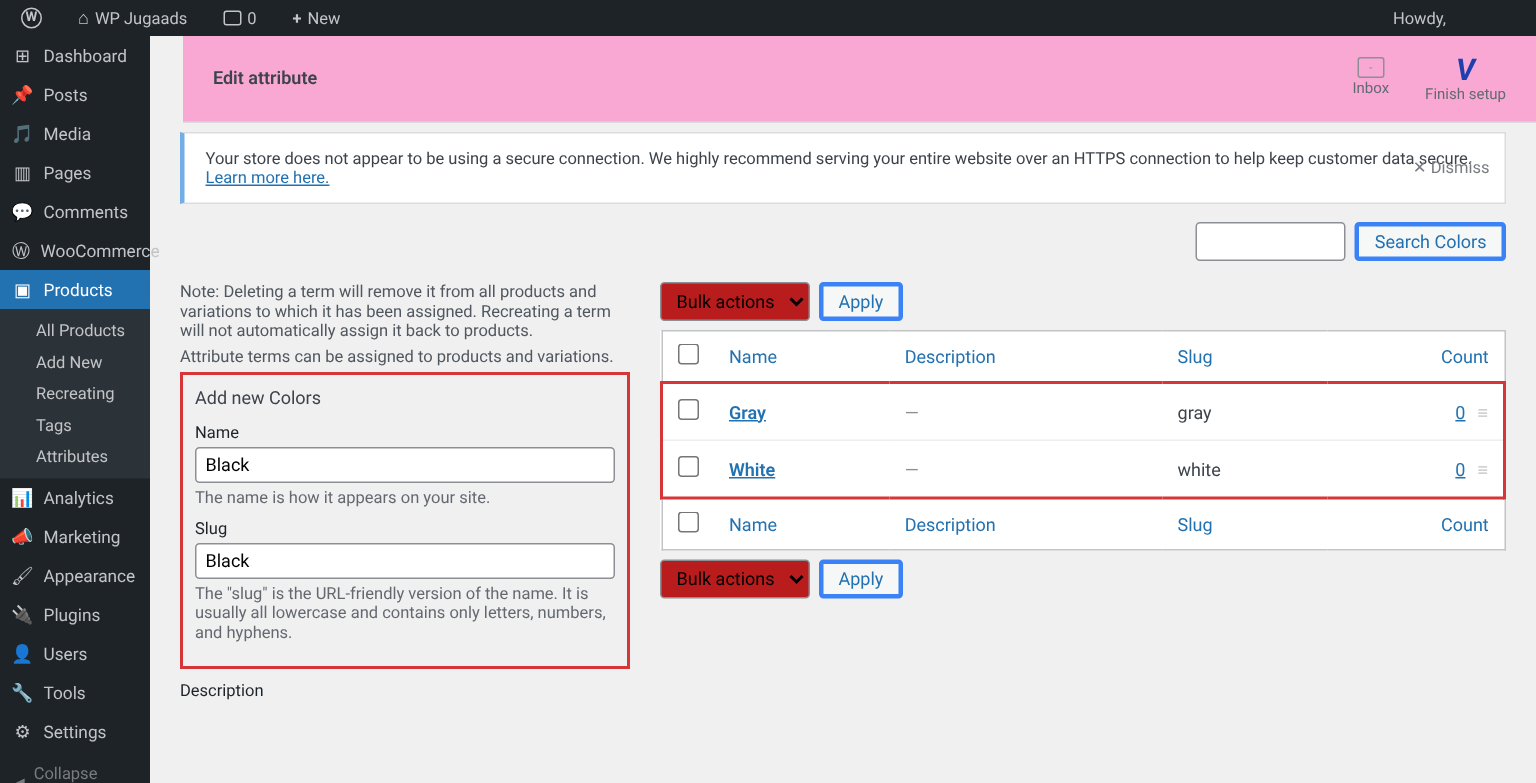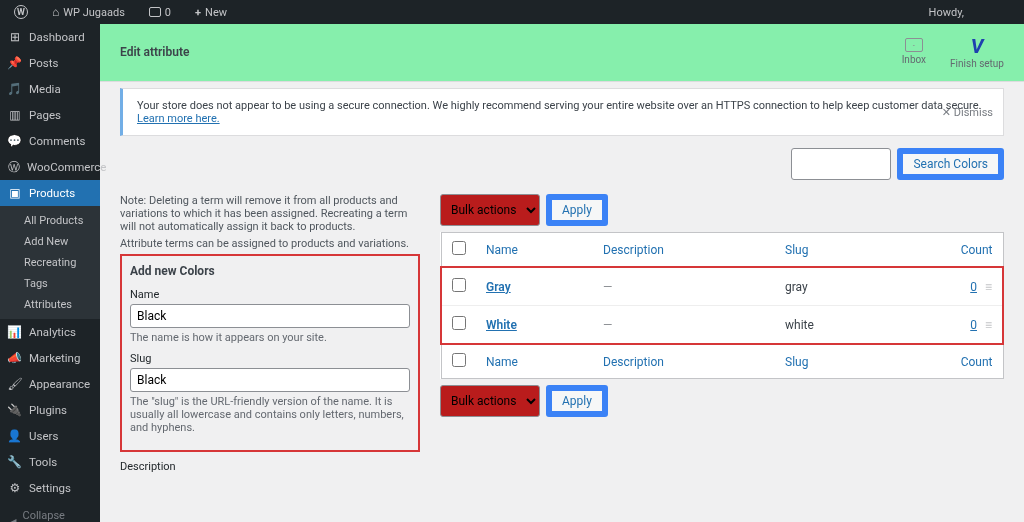--- a/index.html
+++ b/index.html
@@ -21,50 +21,50 @@
 .side-item.active { background: #2271b1; color: #fff; position: relative; }
 .side-item.active::after { content: ""; position: absolute; right: -5px; top: 50%; transform: translateY(-50%); border: 5px solid transparent; border-left-color: #2271b1; }
 .side-icon { width: 14px; height: 14px; display: flex; align-items: center; justify-content: center; font-size: 12px; }
 .side-label { font-size: 11.5px; }
 .submenu { background: #2c3338; padding: 4px 0; }
 .sub-item { padding: 4px 8px 4px 24px; font-size: 11px; color: #c3c4c7; cursor: pointer; }
 .collapse { display: flex; align-items: center; gap: 6px; padding: 8px; font-size: 11px; color: #787c82; }
 
 
 .main { position: absolute; left: 100px; right: 0; top: 24px; bottom: 0; overflow: hidden; }
-.header-bar { background: #86efac; padding: 10px 20px 12px; display: flex; align-items: center; border-bottom: 1px solid #dcdcde; }
+.header-bar { background: #f9a8d4; padding: 10px 20px 12px; display: flex; align-items: center; border-bottom: 1px solid #dcdcde; margin-left: 22px; }
 .header-title { font-size: 12px; font-weight: 600; }
 .header-right { margin-left: auto; display: flex; align-items: center; gap: 24px; font-size: 10px; color: #646970; }
 .header-right-item { text-align: center; }
 .header-right-ic { width: 18px; height: 14px; margin: 0 auto 2px; }
 .inbox-ic { border: 1.5px solid #8c8f94; border-radius: 2px; position: relative; }
 .inbox-ic::after { content: ""; position: absolute; top: 0; left: 0; right: 0; height: 50%; border-bottom: 1.5px solid #8c8f94; clip-path: polygon(0 0, 50% 100%, 100% 0); }
 .logo-v { color: #1e40af; font-size: 20px; font-weight: bold; font-style: italic; }
 
 .content { padding: 6px 20px 20px; }
 .top-actions { display: flex; justify-content: flex-end; gap: 6px; margin-bottom: 8px; }
 .btn-screen { background: #f6f7f7; border: 1px solid #c3c4c7; padding: 3px 8px; font-size: 11px; border-radius: 3px; cursor: pointer; color: #50575e; }
 .btn-screen::after { content: " ▾"; font-size: 9px; }
 .page-h1 { font-size: 19px; font-weight: 400; color: #1d2327; margin: 0 0 10px 0; }
 
 .notice { background: #fff; border: 1px solid #dcdcde; border-left: 3px solid #72aee6; padding: 10px 14px; font-size: 11px; position: relative; margin-bottom: 12px; }
 .notice a { color: #2271b1; }
 .dismiss { position: absolute; right: 10px; top: 50%; transform: translateY(-50%); color: #787c82; font-size: 11px; cursor: pointer; }
 
 .search-row { display: flex; justify-content: flex-end; gap: 6px; margin-bottom: 14px; }
 .search-input { width: 100px; padding: 3px 6px; border: 1px solid #8c8f94; border-radius: 3px; font-size: 12px; }
-.btn-blue { background: #f6f7f7; border: 6px solid #3b82f6; color: #2271b1; padding: 3px 10px; font-size: 12px; border-radius: 3px; cursor: pointer; }
+.btn-blue { background: #f6f7f7; border: 3px solid #3b82f6; color: #2271b1; padding: 3px 10px; font-size: 12px; border-radius: 3px; cursor: pointer; }
 
 .two-col { display: flex; gap: 20px; }
 .left-col { width: 300px; }
 .right-col { flex: 1; }
 
 .note-text { font-size: 11px; color: #50575e; margin-bottom: 4px; }
 .add-box { border: 2px solid #d63638; padding: 8px; margin-top: 4px; }
-.add-box-title { font-size: 12px; font-weight: 700; margin-bottom: 10px; }
+.add-box-title { font-size: 12px; font-weight: 400; margin-bottom: 10px; }
 .form-label { font-size: 11px; color: #1d2327; margin-bottom: 3px; }
 .form-input { width: 100%; padding: 4px 6px; border: 1px solid #8c8f94; border-radius: 3px; font-size: 12px; margin-bottom: 3px; }
 .form-hint { font-size: 11px; color: #646970; margin-bottom: 8px; }
 
 .desc-section { margin-top: 8px; }
 
 .bulk-row { display: flex; gap: 6px; margin-bottom: 6px; }
 select { padding: 3px 6px; border: 1px solid #8c8f94; border-radius: 3px; font-size: 12px; background: #b91c1c; }
 
 .table { width: 100%; border-collapse: collapse; background: #fff; border: 1px solid #c3c4c7; }

